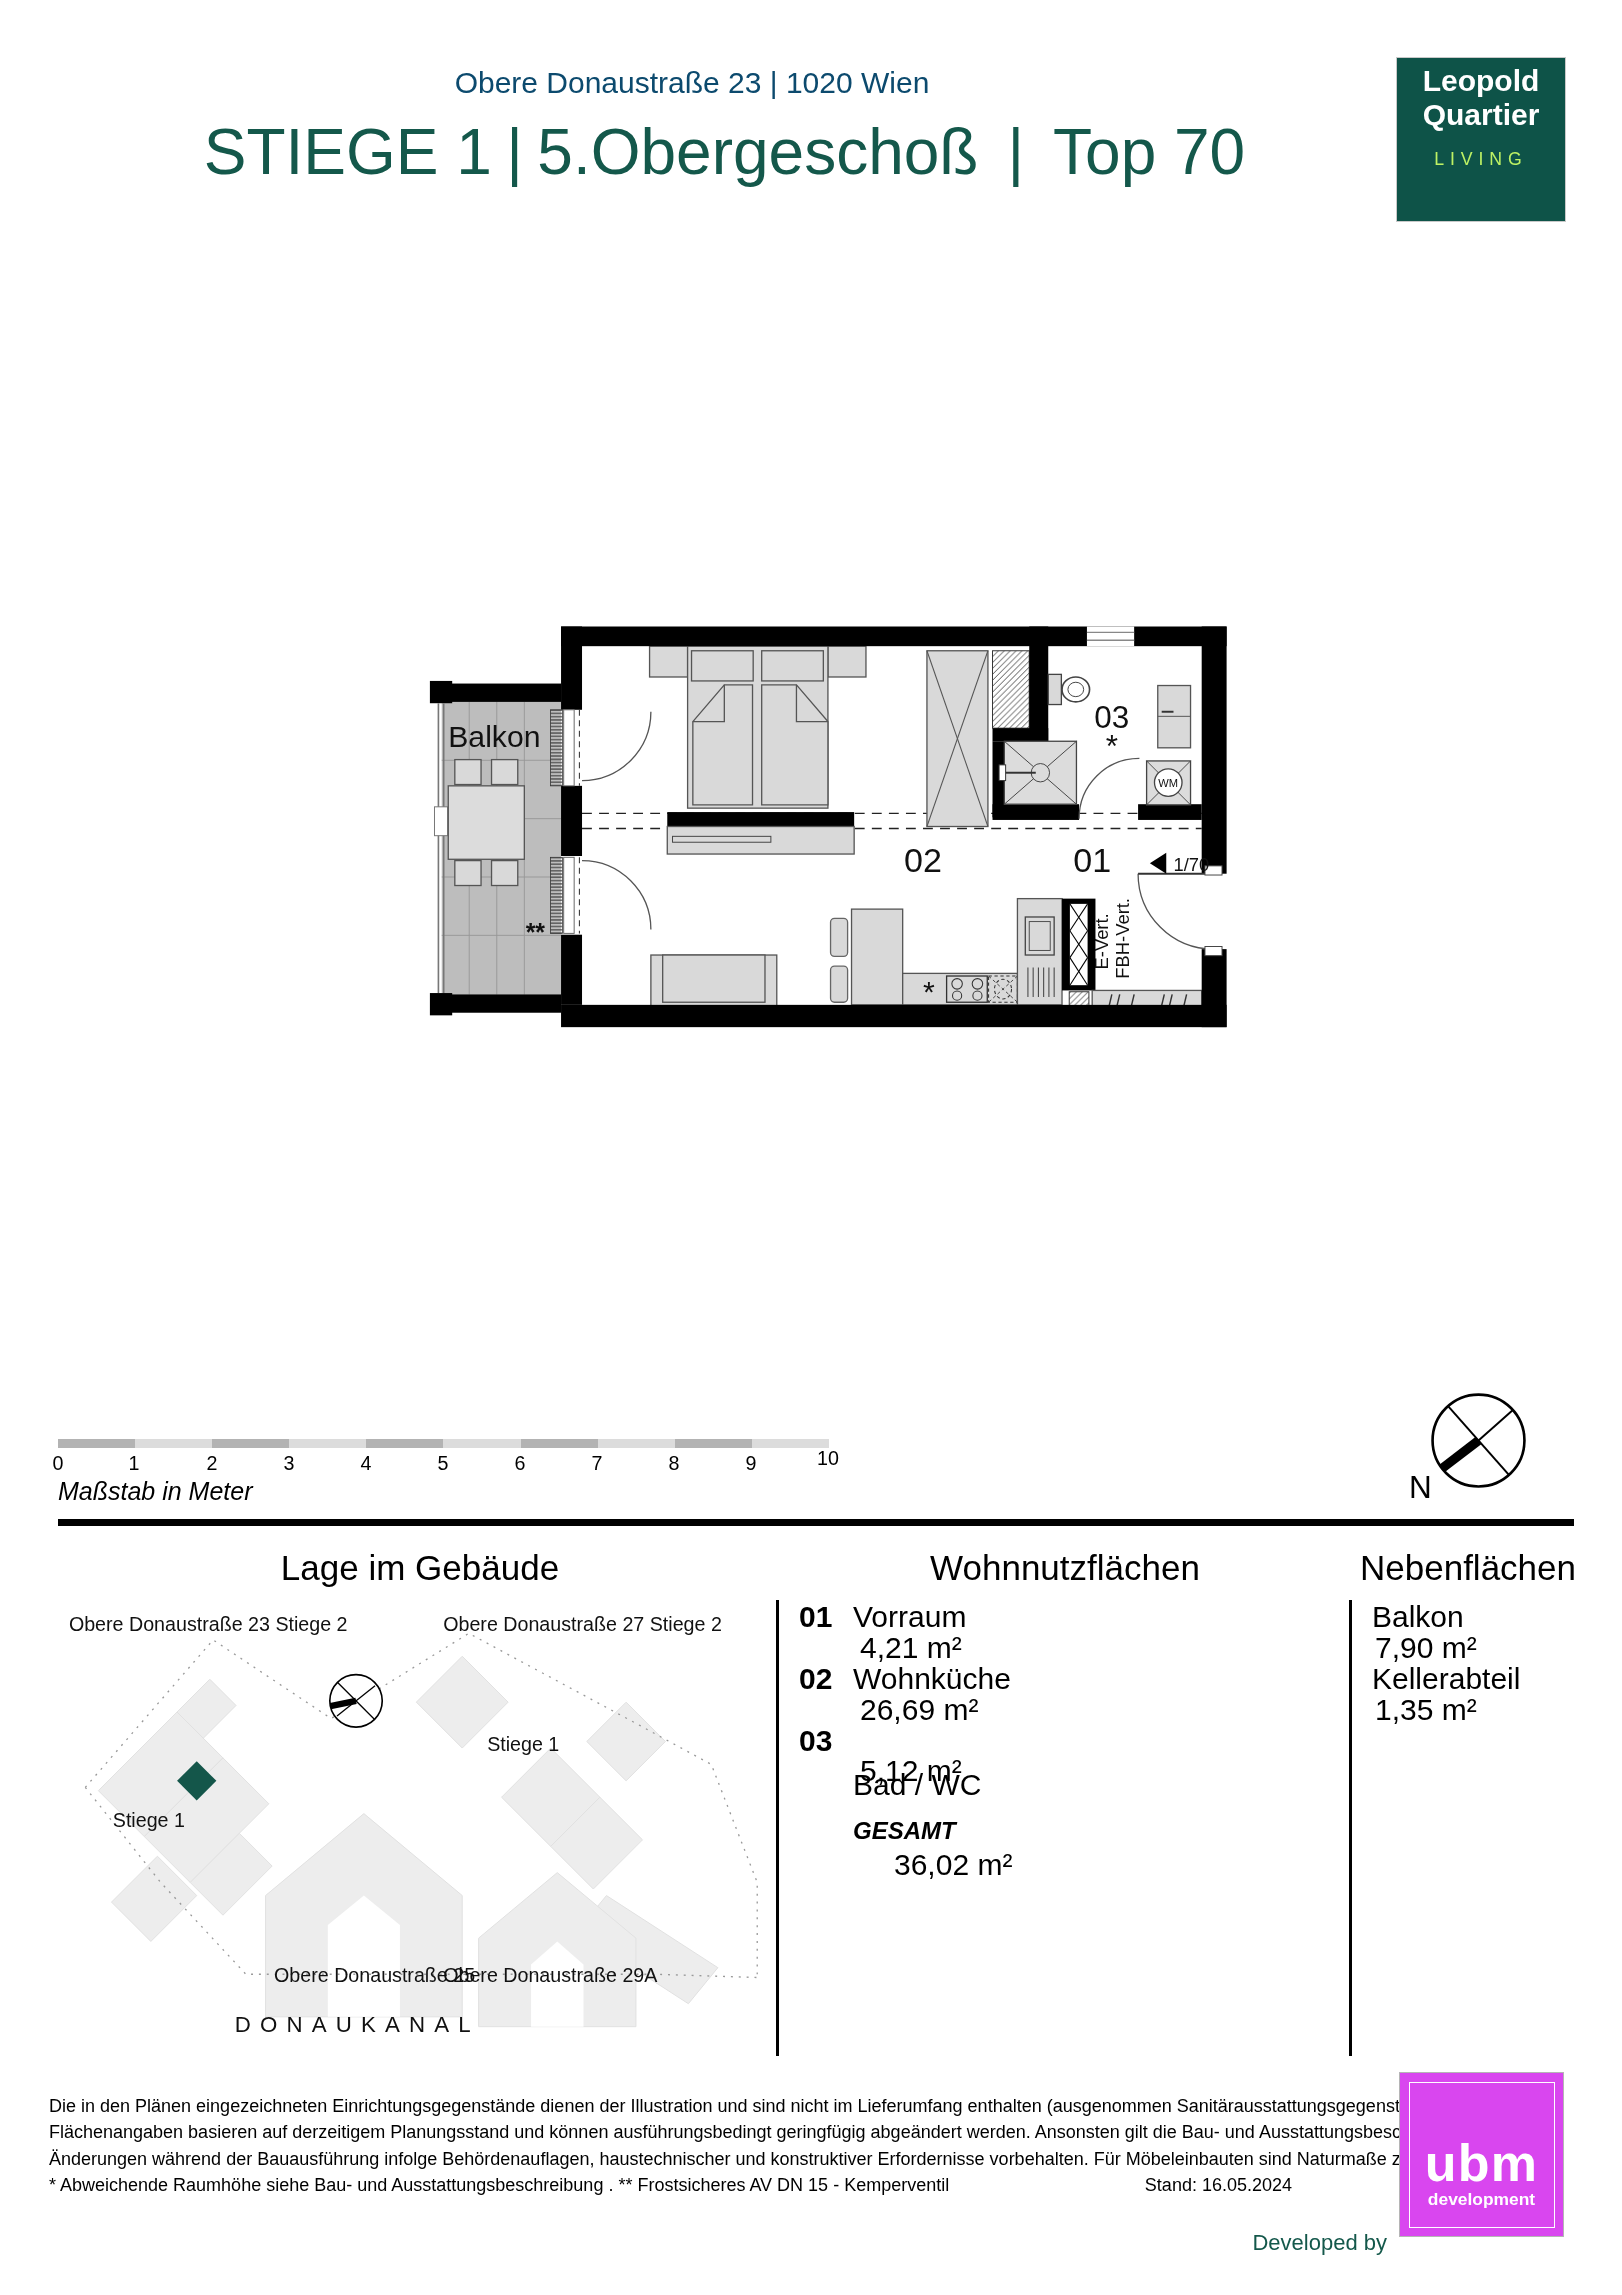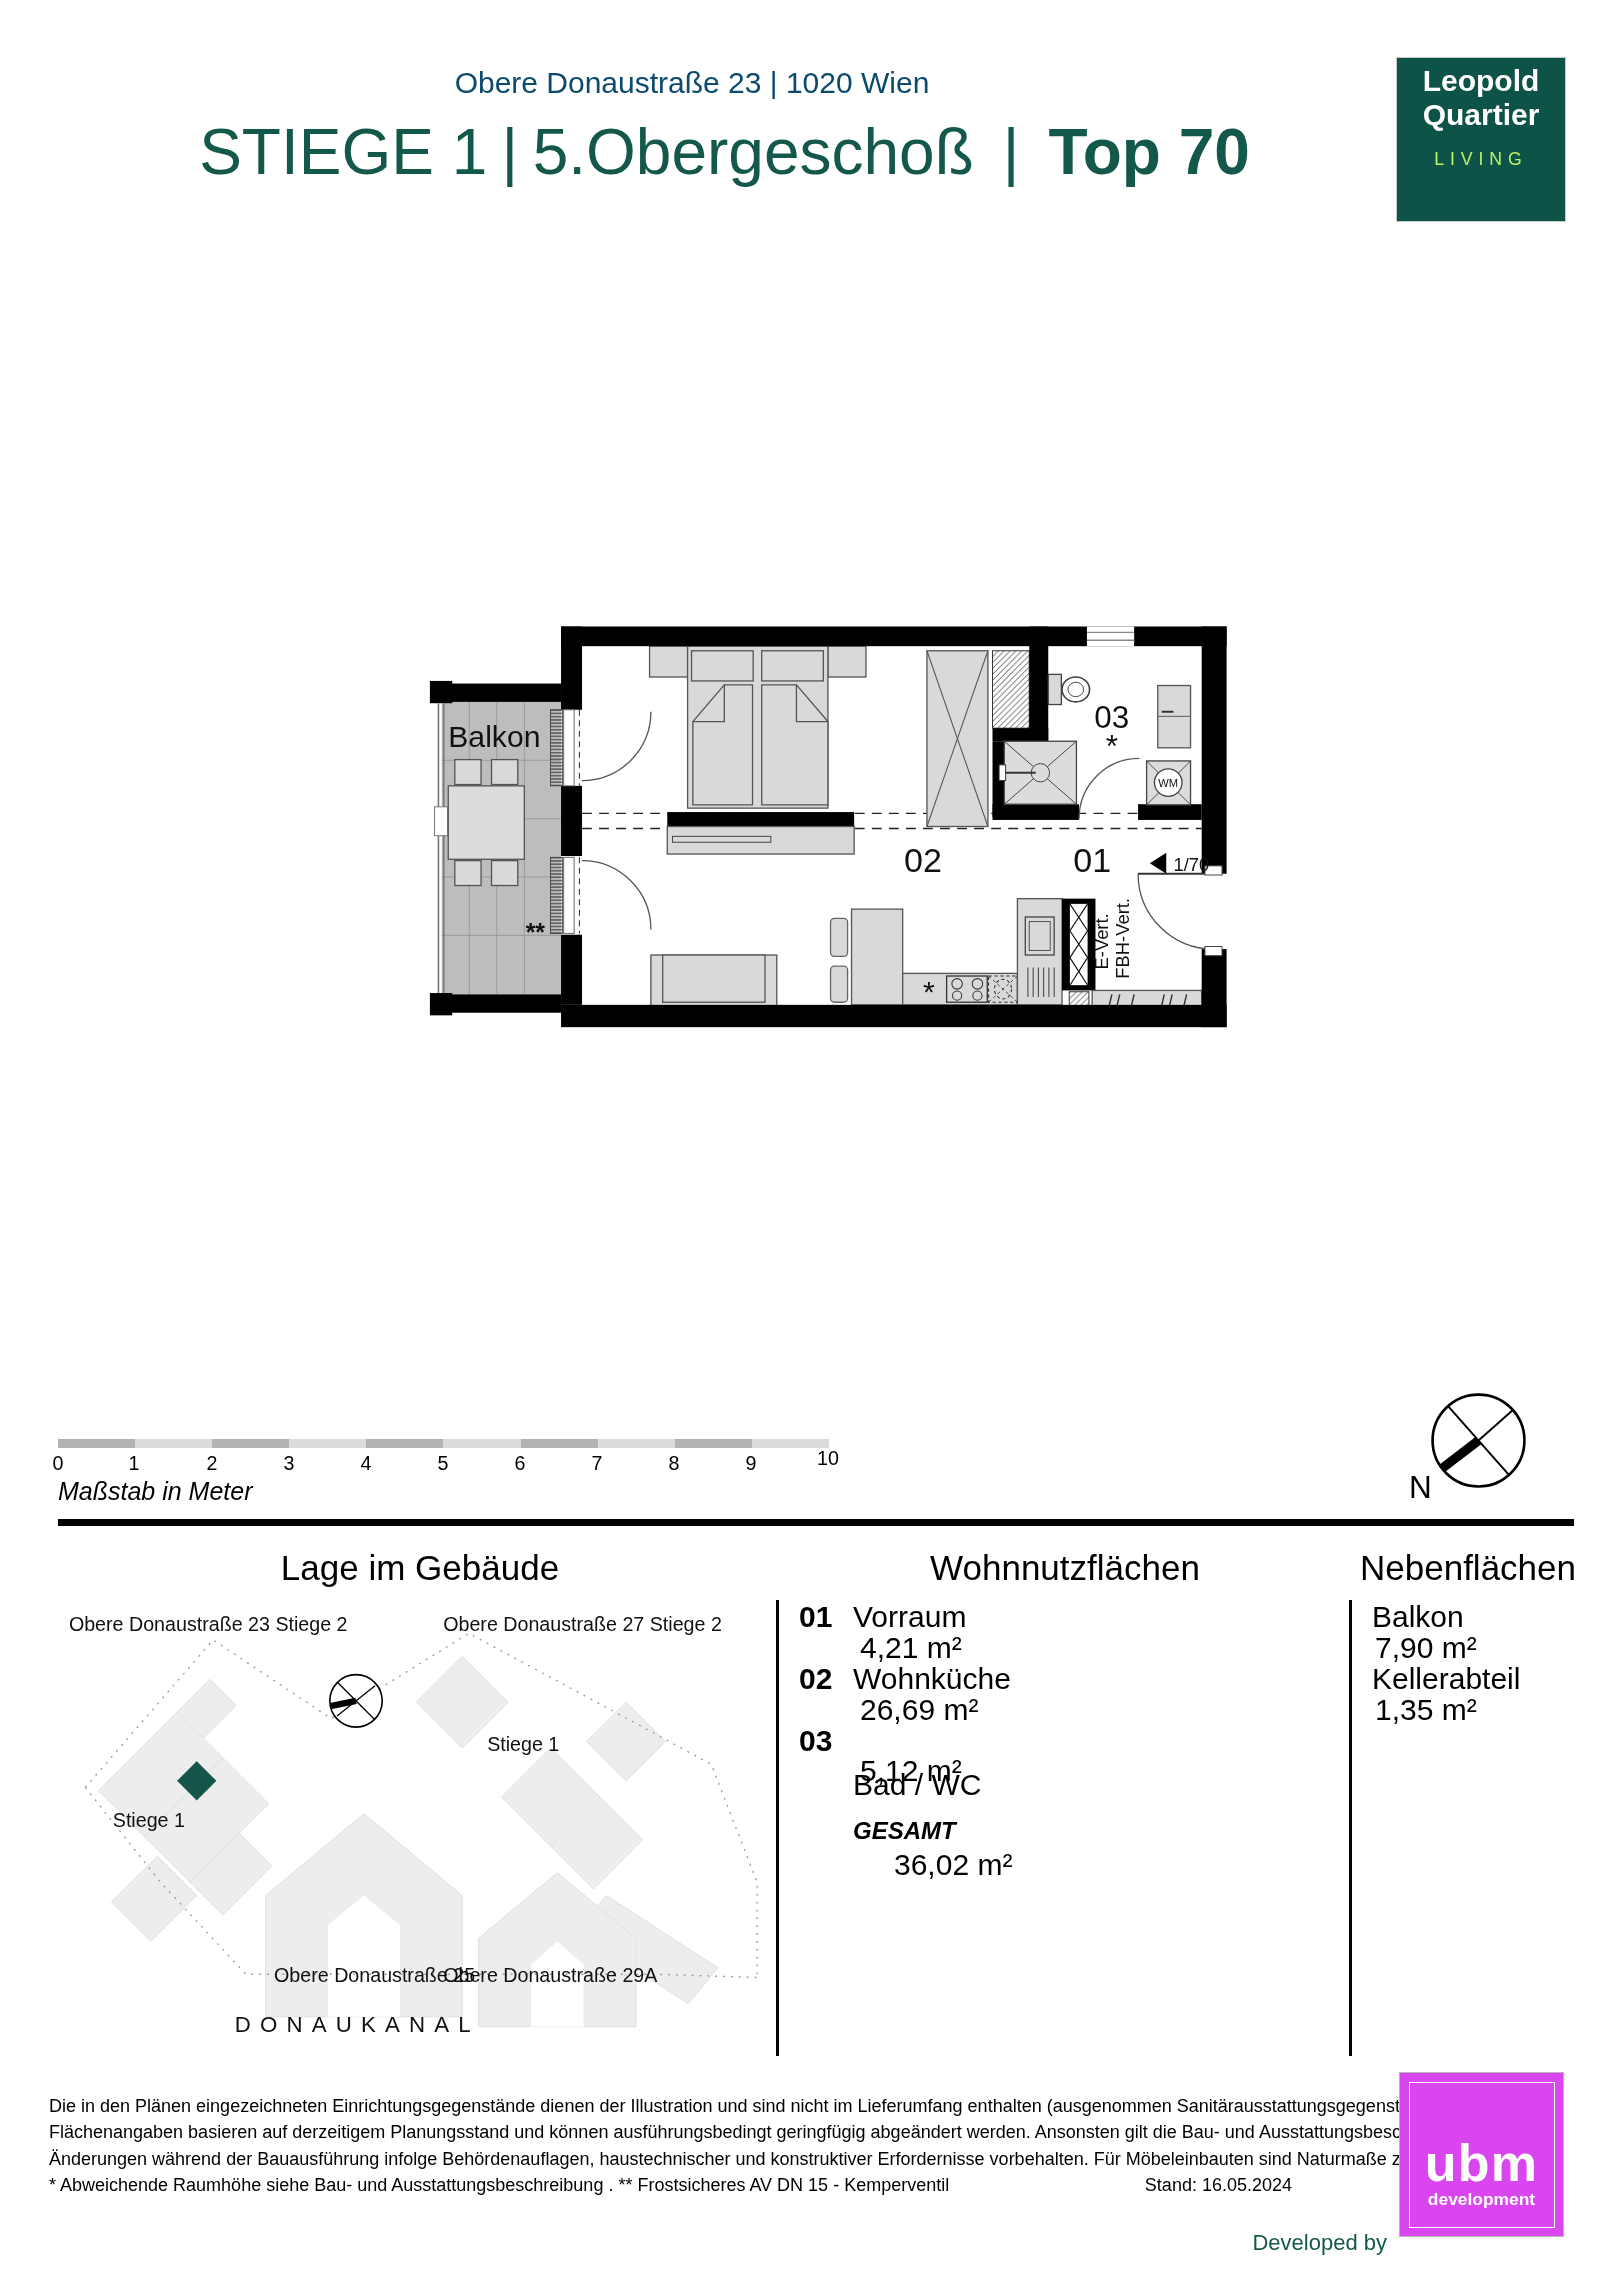--- a/index.html
+++ b/index.html
@@ -7,21 +7,21 @@
     width:1623px;height:2295px;position:relative;background:#ffffff;
     font-family:"Liberation Sans", sans-serif;color:#000;
     overflow:hidden;
   }
   .abs{position:absolute;}
   
   .hdr1{left:0;top:66px;width:1384px;text-align:center;font-size:30px;color:#0c4a6e;}
   .hdr2{left:0;top:115px;width:1449px;text-align:center;font-size:64px;color:#14584b;white-space:nowrap;}
   .hdr2 .sep{margin:0 14.4px;font-weight:300;}
   .hdr2 .sep2{margin:0 29px;font-weight:300;}
-  .hdr2 .top{font-weight:bold;text-align:right;}
+  .hdr2 .top{font-weight:normal;text-align:right;}
   
   .brand{left:1397px;top:58px;width:168px;height:163px;background:#0e5348;outline:0.7px solid #c9c9c9;
          display:flex;flex-direction:column;align-items:center;justify-content:flex-start;}
   .brand .l1{color:#fff;font-weight:bold;font-size:30px;margin-top:6px;line-height:34px;}
   .brand .l2{color:#fff;font-weight:bold;font-size:30px;line-height:34px;}
   .brand .l3{color:#bef264;font-size:17.7px;letter-spacing:5.9px;margin-top:17px;}
   
   .sbar{left:58px;top:1439px;width:771px;height:8.5px;display:flex;}
   .sbar div{flex:1 1 0;}
   .sbar .d{background:#b3b3b3;} .sbar .l{background:#dcdcdc;}

